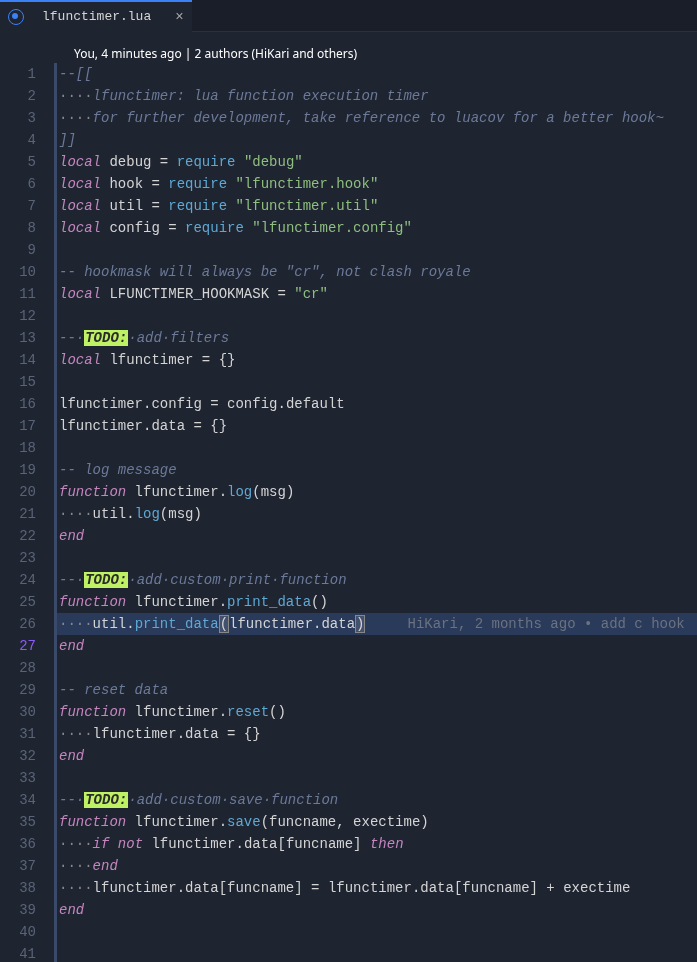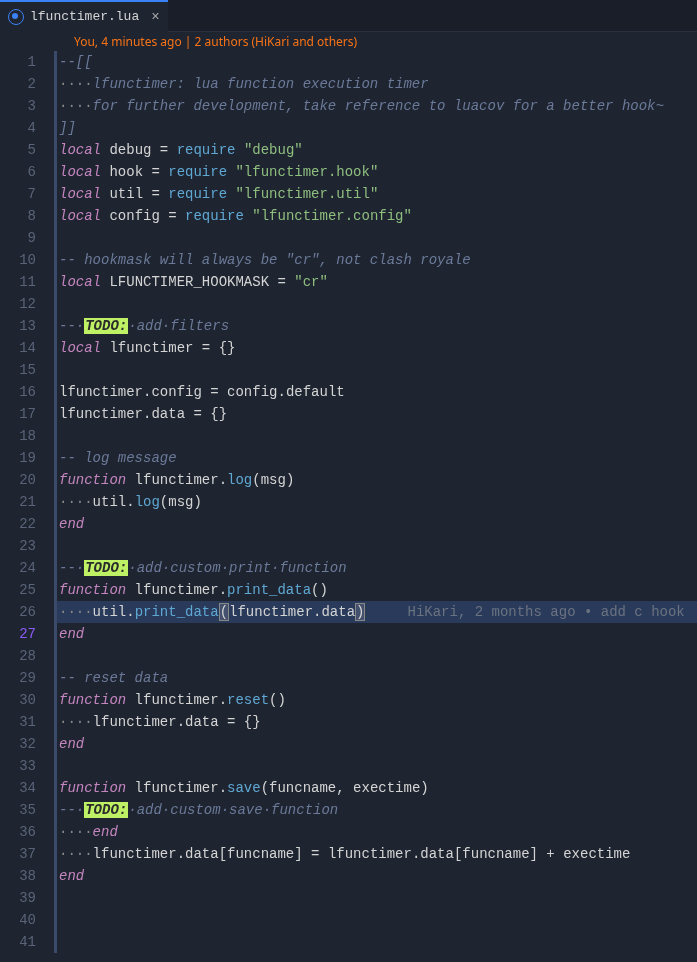--- a/index.html
+++ b/index.html
@@ -19,21 +19,21 @@
     align-items: center;
     border-bottom: 1px solid #2a3040;
   }
   .tab {
     background: #1e2430;
     height: 32px;
     display: flex;
     align-items: center;
     padding: 0 8px;
     border-top: 2px solid #3b82f6;
-    gap: 6px;
+    gap: 18px;
     color: #d4d4d4;
     font-size: 13px;
   }
   .tab .icon {
     width: 16px; height: 16px;
     border: 1.5px solid #3b82f6;
     border-radius: 50%;
     position: relative;
     display: inline-block;
   }
@@ -42,24 +42,25 @@
     width: 6px; height: 6px;
     background: #3b82f6;
     border-radius: 50%;
     position: absolute;
     top: 3px; left: 3px;
   }
   .tab .close { color: #aaa; font-size: 14px; margin-left: 6px; cursor: pointer; }
   .tabbar-rest { flex: 1; background: #191e28; }
   
   .blame {
-    color: #f97316;
+    color: #ffffff;
     font-size: 12px;
     padding: 1px 0 1px 74px;
     font-family: system-ui, sans-serif;
+    margin-top: 12px;
   }
   
   .editor {
     display: flex;
   }
   .gutter {
     background: #1e2430;
     color: #5a6478;
     text-align: right;
     padding-right: 18px;
@@ -179,19 +180,20 @@
     <div class="line"><span class="c-comment">--·</span><span class="c-todo">TODO:</span><span class="c-comment">·add·custom·print·function</span></div>
     <div class="line"><span class="c-keyword">function</span><span class="c-ident"> lfunctimer</span><span>.</span><span class="c-call">print_data</span><span>(</span><span>)</span></div>
     <div class="line hl"><span class="c-dot">····</span><span class="c-ident">util</span><span>.</span><span class="c-call">print_data</span><span class="bracket">(</span><span class="c-ident">lfunctimer</span><span>.</span><span class="c-ident">data</span><span class="bracket">)</span>     <span class="c-blame2">HiKari, 2 months ago • add c hook</span></div>
     <div class="line"><span class="c-keyword">end</span></div>
     <div class="line"></div>
     <div class="line"><span class="c-comment">-- reset data</span></div>
     <div class="line"><span class="c-keyword">function</span><span class="c-ident"> lfunctimer</span><span>.</span><span class="c-call">reset</span><span>(</span><span>)</span></div>
     <div class="line"><span class="c-dot">····</span><span class="c-ident">lfunctimer</span><span>.</span><span class="c-ident">data</span><span> = </span><span class="c-punct">{}</span></div>
     <div class="line"><span class="c-keyword">end</span></div>
     <div class="line"></div>
+    <div class="line"><span class="c-comment">--·</span><span class="c-todo">TODO:</span><span class="c-comment">·add·custom·save·function</span></div>
     <div class="line"><span class="c-keyword">function</span><span class="c-ident"> lfunctimer</span><span>.</span><span class="c-call">save</span><span>(</span><span class="c-ident">funcname</span><span>, </span><span class="c-ident">exectime</span><span>)</span></div>
-    <div class="line"><span class="c-comment">--·</span><span class="c-todo">TODO:</span><span class="c-comment">·add·custom·save·function</span></div>
+    <div class="line"><span class="c-dot">····</span><span class="c-keyword">if</span><span> </span><span class="c-keyword">not</span><span> </span><span class="c-ident">lfunctimer</span><span>.</span><span class="c-ident">data</span><span>[</span><span class="c-ident">funcname</span><span>]</span><span> </span><span class="c-keyword">then</span></div>
     <div class="line"><span class="c-dot">····</span><span class="c-keyword">end</span></div>
     <div class="line"><span class="c-dot">····</span><span class="c-ident">lfunctimer</span><span>.</span><span class="c-ident">data</span><span>[</span><span class="c-ident">funcname</span><span>]</span><span> = </span><span class="c-ident">lfunctimer</span><span>.</span><span class="c-ident">data</span><span>[</span><span class="c-ident">funcname</span><span>]</span><span> + </span><span class="c-ident">exectime</span></div>
     <div class="line"><span class="c-keyword">end</span></div>
   </div>
 </div>
 
 </body></html>

